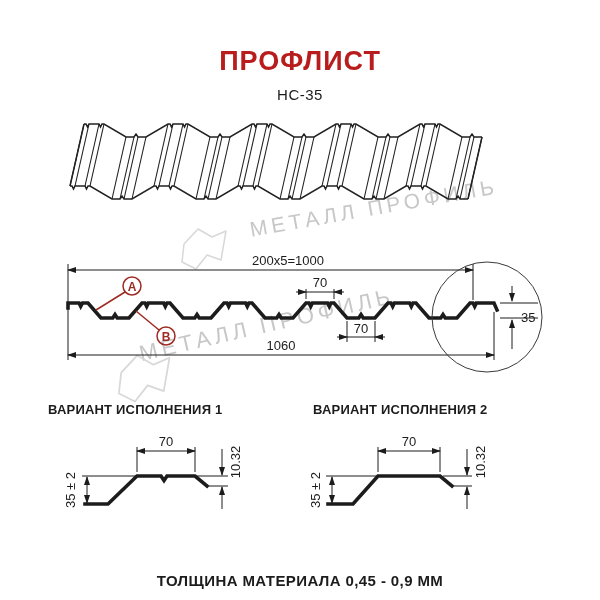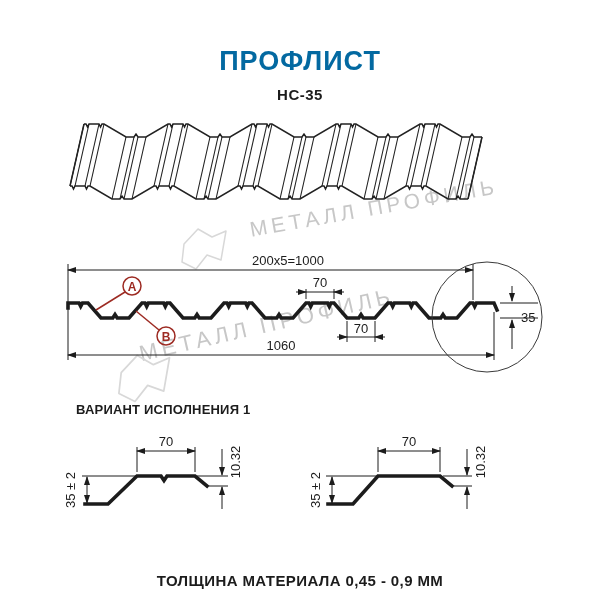--- a/index.html
+++ b/index.html
@@ -3,25 +3,25 @@
 <meta charset="utf-8">
 <style>
   :root{
     --ink:#1c1c1c; --red:#9d2b23; --wm:#c7c7c7; --wmlogo:#d8d8d8;
   }
   html,body{margin:0;padding:0;background:#fff;}
   #page{position:relative;width:600px;height:600px;background:#fff;overflow:hidden;
         font-family:"Liberation Sans",sans-serif;color:var(--ink);}
   .abs{position:absolute;}
   #title{top:46px;left:0;width:600px;text-align:center;font-size:27px;font-weight:bold;
-         letter-spacing:1px;color:#0369a1;}
-  #subtitle{top:86px;left:0;width:600px;text-align:center;font-size:15px;font-weight:bold;
+         letter-spacing:1px;color:#b91c1c;}
+  #subtitle{top:86px;left:0;width:600px;text-align:center;font-size:15px;font-weight:normal;
             letter-spacing:.5px;}
   .vheading{font-size:13px;font-weight:bold;letter-spacing:.2px;white-space:nowrap;}
-  #v1-heading{top:402px;left:76px;}
+  #v1-heading{top:402px;left:48px;}
   #v2-heading{top:402px;left:313px;}
   #v2-heading2{top:419px;left:313px;}
   #footer-note{top:572px;left:0;width:600px;text-align:center;font-size:15px;
                font-weight:bold;letter-spacing:.4px;}
   svg{position:absolute;top:0;left:0;}
   .thin{stroke:var(--ink);stroke-width:1;fill:none;}
   .thick{stroke:var(--ink);stroke-width:3.6;fill:none;stroke-linejoin:miter;stroke-linecap:square;}
   .edge3d{stroke:#222;stroke-width:1.5;fill:none;stroke-linejoin:miter;}
   .rib3d{stroke:#222;stroke-width:1.1;fill:none;}
   .dim-text{font-family:"Liberation Sans",sans-serif;font-size:13px;fill:var(--ink);}
@@ -177,15 +177,16 @@
       <text class="dim-text" x="316" y="490" dy="4" text-anchor="middle" transform="rotate(-90 316 490)">35 ± 2</text>
       <line class="thin" x1="443" y1="476" x2="472" y2="476"></line>
       <line class="thin" x1="454" y1="486" x2="472" y2="486"></line>
       <line class="thin" x1="467" y1="449" x2="467" y2="475" marker-end="url(#arr)"></line>
       <line class="thin" x1="467" y1="509" x2="467" y2="487" marker-end="url(#arr)"></line>
       <text class="dim-text" x="481" y="462" dy="4" text-anchor="middle" transform="rotate(-90 481 462)">10.32</text>
     </g>
   </svg>
 
   <div id="v1-heading" class="abs vheading">ВАРИАНТ ИСПОЛНЕНИЯ 1</div>
+  <div id="v2-heading" class="abs vheading">ВАРИАНТ ИСПОЛНЕНИЯ 2</div>
 
   <div id="footer-note" class="abs">ТОЛЩИНА МАТЕРИАЛА 0,45 - 0,9 ММ</div>
 </div>
 
 </body></html>

